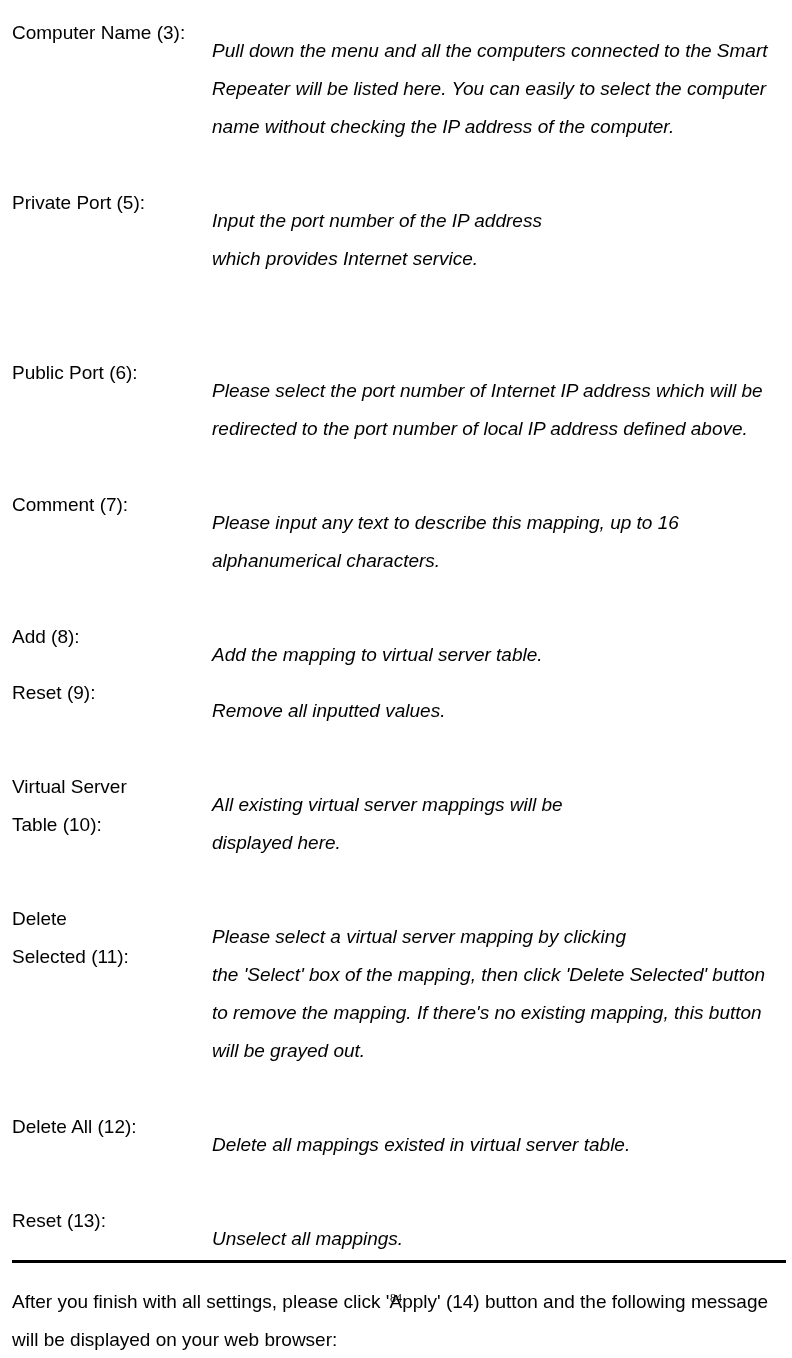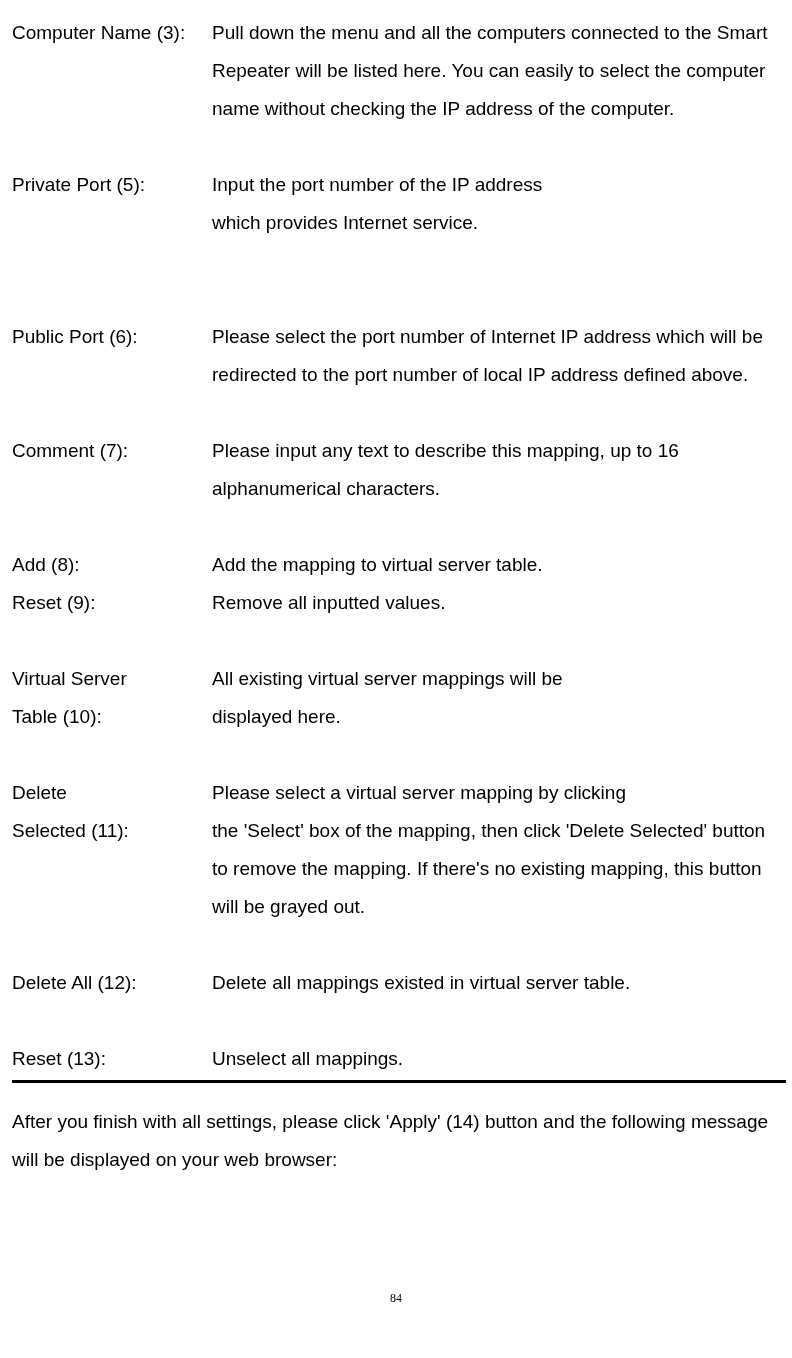--- a/index.html
+++ b/index.html
@@ -20,22 +20,24 @@
       display: flex;
       margin-bottom: 0;
     }
     .term {
       width: 200px;
       flex-shrink: 0;
       line-height: 2.0;
     }
     .desc {
       flex: 1;
+      font-style: italic;
       line-height: 2.0;
       padding-right: 2px;
+      margin-top: 18px;
     }
     .spacer {
       height: 38px;
     }
     .divider {
       border-top: 3px solid #000;
       margin: 2px 2px 0 0px;
     }
     .after-text {
       font-style: normal;

